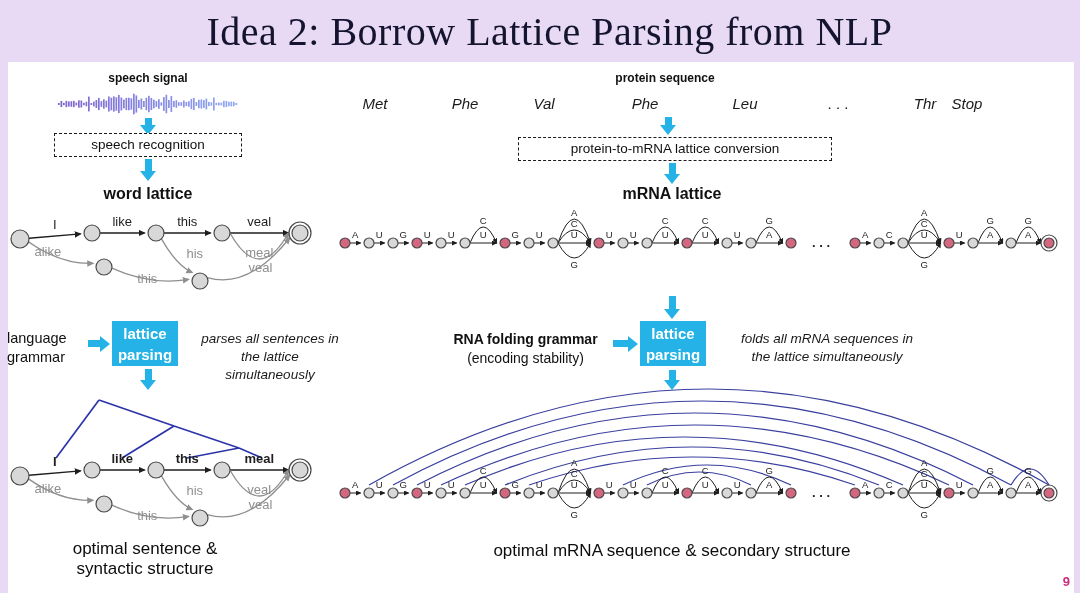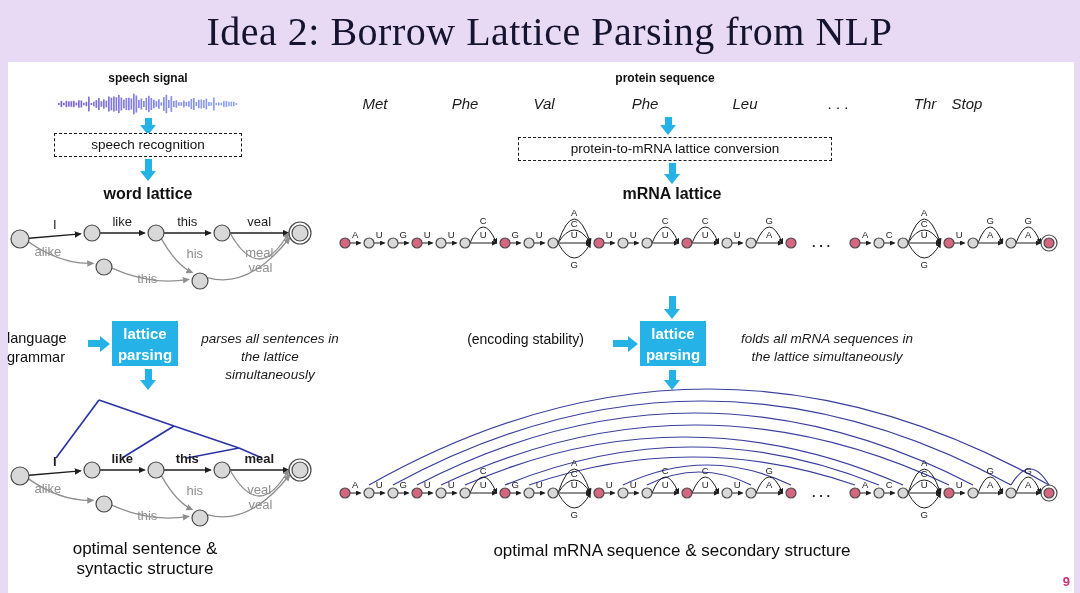--- a/index.html
+++ b/index.html
@@ -311,20 +311,21 @@
       <circle cx="614" cy="40" r="5" fill="#d4677f" stroke="#4a4a4a" stroke-width="1.2"></circle>
       <circle cx="638" cy="40" r="5" fill="#d8d8d8" stroke="#4a4a4a" stroke-width="1.2"></circle>
       <circle cx="676" cy="40" r="5" fill="#d8d8d8" stroke="#4a4a4a" stroke-width="1.2"></circle>
       <circle cx="714" cy="40" r="8" fill="none" stroke="#4a4a4a" stroke-width="1.2"></circle>
       <circle cx="714" cy="40" r="5" fill="#d4677f" stroke="#4a4a4a" stroke-width="1.2"></circle>
       <text x="486" y="44" text-anchor="middle" font-size="13" fill="#1e1e1e" font-weight="700">. . .</text>
     </svg>
 
   <div class="arrv" style="left:668.5px;top:296px;height:13px;"></div>
   <div class="gram2" style="left:438px;top:330px;width:175px;">
+    <div class="b">RNA folding grammar</div>
     <div>(encoding stability)</div>
   </div>
   <div class="arrh" style="left:613px;top:340px;width:15px;"></div>
   <div class="lp-box" style="left:640px;top:321px;">
     <span>lattice</span>
     <span>parsing</span>
   </div>
   <div class="note" style="left:712px;top:330px;width:230px;">
     <div>folds all mRNA sequences in</div>
     <div>the lattice simultaneously</div>

